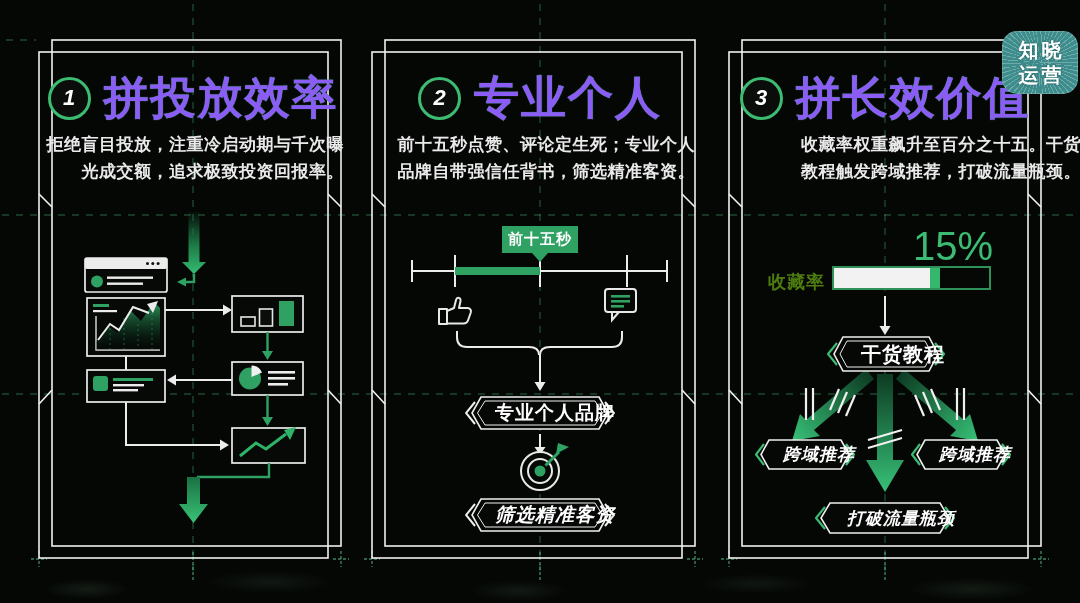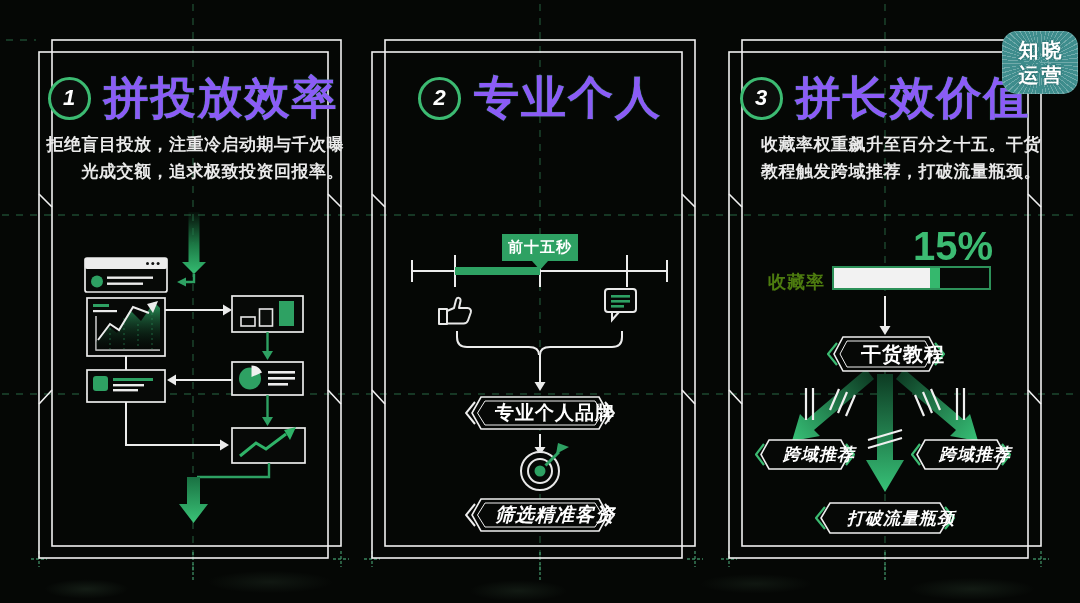--- a/index.html
+++ b/index.html
@@ -21,33 +21,33 @@
                 justify-content:center;gap:13px;z-index:2;}
   .num{width:37px;height:37px;border:3.5px solid #3cbb72;border-radius:50%;background:#0b0d0b;
        color:#fff;font-weight:800;font-style:italic;font-size:22px;display:flex;
        align-items:center;justify-content:center;flex:0 0 auto;}
   .ptitle{font-size:45px;font-weight:900;color:#8b5cf6;letter-spacing:2px;white-space:nowrap;
           text-shadow:0 0 1px #3cbb72;}
   .pbody{position:absolute;top:131px;text-align:right;color:#eaeaea;font-size:17px;
          line-height:27px;font-weight:600;letter-spacing:.5px;z-index:2;}
   .tl-label{position:absolute;left:502px;top:226px;width:76px;height:27px;background:#2ea163;
             color:#fff;font-size:15px;font-weight:700;display:flex;align-items:center;
-            justify-content:center;letter-spacing:1px;z-index:2;margin-top:8px;}
+            justify-content:center;letter-spacing:1px;z-index:2;}
   .tl-label::after{content:"";position:absolute;top:100%;left:50%;transform:translateX(-50%);
             border:8px solid transparent;border-top:9px solid #2ea163;border-bottom:0;}
   .badge{position:absolute;display:flex;align-items:center;justify-content:flex-end;z-index:2;}
   .badge svg{position:absolute;left:0;top:0;width:100%;height:100%;}
   .badge span{position:relative;z-index:1;color:#fff;font-weight:700;letter-spacing:1px;white-space:nowrap;}
   .hexfill{fill:#060806;}
   .hexline{fill:none;stroke:#efefef;stroke-width:1.6;}
   .hexinner{fill:none;stroke:#efefef;stroke-width:1;}
   .chevw{fill:none;stroke:#efefef;stroke-width:2;}
   .chevg{fill:none;stroke:#3cbb72;stroke-width:2.2;}
   .pct{position:absolute;left:893px;top:224px;width:100px;text-align:right;font-size:40px;
-       font-weight:700;color:#3cbb72;z-index:2;}
+       font-weight:400;color:#3cbb72;z-index:2;}
   .metric-label{position:absolute;left:763px;top:270px;width:62px;text-align:right;font-size:18px;
        font-weight:700;color:#4d7c0f;letter-spacing:1px;z-index:2;}
   .bar{position:absolute;left:832px;top:266px;width:159px;height:24px;border:2px solid #2d9159;
        background:#060806;display:flex;box-sizing:border-box;z-index:2;}
   .bar .fill-white{width:62%;height:100%;background:#f2f2f2;}
   .bar .fill-green{width:6.5%;height:100%;background:#35b86d;}
   .logo{position:absolute;left:1002px;top:31px;width:76px;height:63px;border-radius:15px;
         z-index:4;display:flex;flex-direction:column;align-items:center;justify-content:center;
         box-shadow:inset 0 0 0 1px rgba(255,255,255,.15);
         background:
@@ -282,20 +282,24 @@
   </div>
   <div class="pbody" style="left:42px;width:302px;">
     <div>拒绝盲目投放，注重冷启动期与千次曝</div>
     <div>光成交额，追求极致投资回报率。</div>
   </div>
 
   <div class="panel-header" style="left:385px;width:310px;">
     <div class="num">2</div>
     <div class="ptitle">专业个人</div>
   </div>
+  <div class="pbody" style="left:385px;width:310px;">
+    <div>前十五秒点赞、评论定生死；专业个人</div>
+    <div>品牌自带强信任背书，筛选精准客资。</div>
+  </div>
 
   <div class="tl-label">前十五秒</div>
 
   <div class="badge" style="left:465px;top:498px;width:150px;height:34px;font-size:19px;font-style:italic;">
     <svg viewBox="0 0 150 34">
       <polygon class="hexfill" points="16,1 134,1 143,17 134,33 16,33 7,17"></polygon>
       <polygon class="hexline" points="16,1 134,1 143,17 134,33 16,33 7,17"></polygon>
       <polygon class="hexinner" points="20,5 130,5 137.5,17 130,29 20,29 12.5,17"></polygon>
       <path class="chevw" d="M10,6 L1,17 L10,28"></path>
         <path class="chevw" d="M140,6 L149,17 L140,28"></path>
@@ -311,21 +315,21 @@
       <path class="chevw" d="M10,6 L1,17 L10,28"></path>
         <path class="chevw" d="M140,6 L149,17 L140,28"></path>
     </svg>
     <span>专业个人品牌</span>
   </div>
 
   <div class="panel-header" style="left:729px;width:312px;">
     <div class="num">3</div>
     <div class="ptitle">拼长效价值</div>
   </div>
-  <div class="pbody" style="left:729px;width:312px;">
+  <div class="pbody" style="left:729px;width:352px;">
     <div>收藏率权重飙升至百分之十五。干货</div>
     <div>教程触发跨域推荐，打破流量瓶颈。</div>
   </div>
 
   <div class="pct">15%</div>
   <div class="metric-label">收藏率</div>
   <div class="bar">
     <div class="fill-white"></div>
     <div class="fill-green"></div>
   </div>

